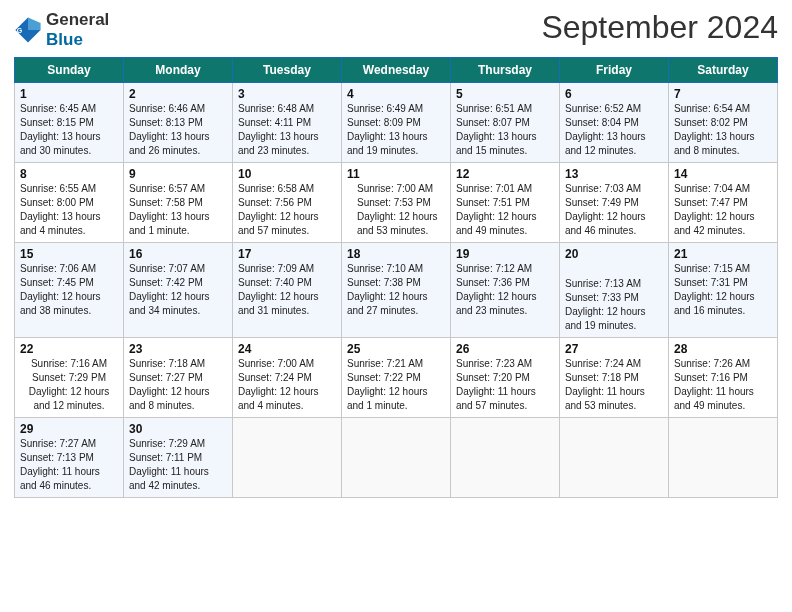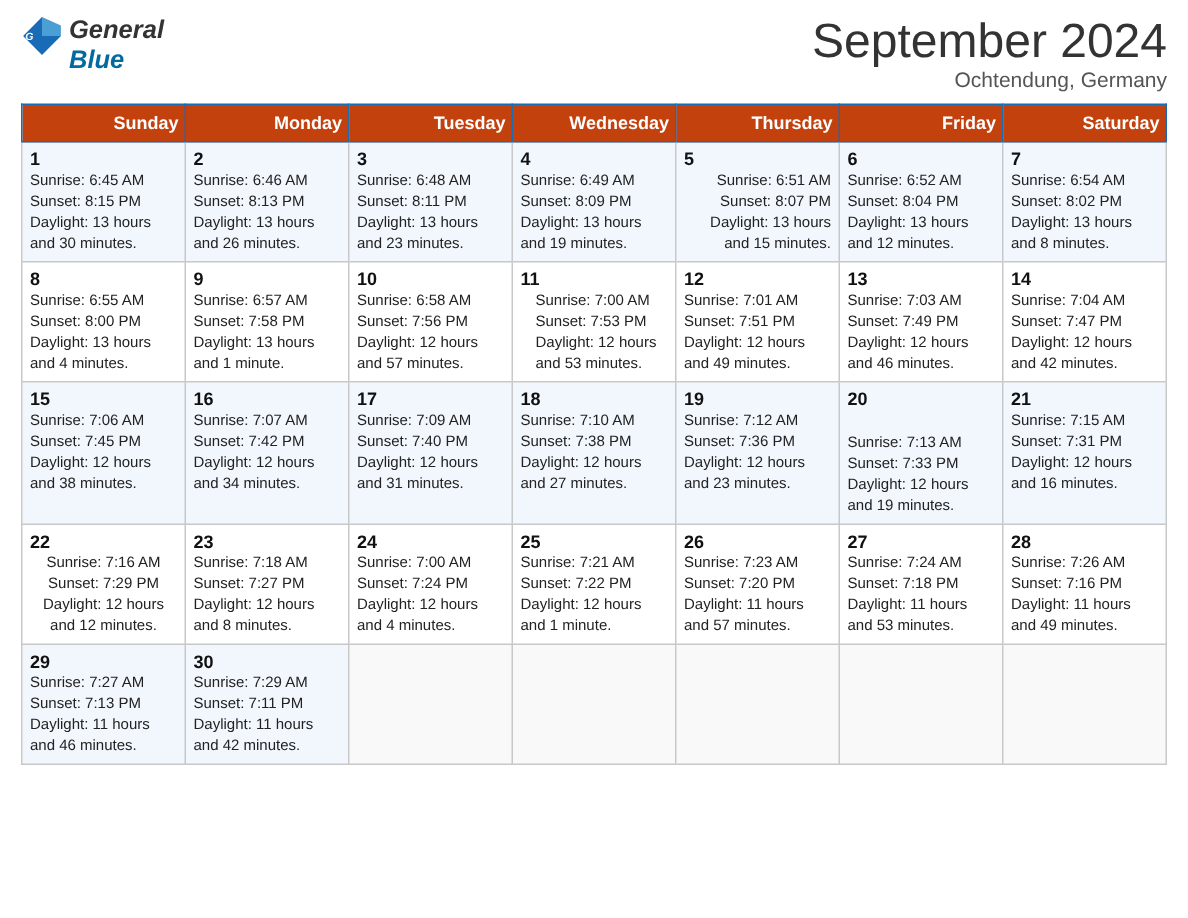--- a/index.html
+++ b/index.html
@@ -15,22 +15,22 @@
       padding: 10px 14px 10px 14px;
     }
     .header {
       display: flex;
       align-items: flex-start;
       justify-content: space-between;
       margin-bottom: 8px;
     }
     .logo {
       display: flex;
+      align-items: center;
       gap: 4px;
-      font-style: italic;
     }
     .logo-icon {
       width: 28px;
       height: 28px;
     }
     .title-section {
       text-align: right;
     }
     .month-title {
       font-size: 32px;
@@ -42,27 +42,27 @@
     .location {
       font-size: 14px;
       color: #555;
     }
     table {
       width: 100%;
       border-collapse: collapse;
       font-size: 10.5px;
     }
     thead tr th {
-      background-color: #c2410c;
+      background-color: #0f766e;
       color: #fff;
       padding: 5px 4px;
       font-size: 12px;
       font-weight: bold;
       border: 1px solid #1a6bb5;
-      text-align: right;
+      text-align: center;
     }
     tbody tr td {
       border: 1px solid #c8c8c8;
       vertical-align: top;
       padding: 4px 5px;
       width: calc(100% / 7);
       background: #fff;
       min-height: 80px;
       height: 80px;
     }
@@ -101,21 +101,20 @@
       </svg>
       <div>
         <div style="font-size:17px; font-weight:bold; line-height:1.15;">
           <span style="color:#333;">General</span><br>
           <span style="color:#0369a1;">Blue</span>
         </div>
       </div>
     </div>
     <div class="title-section">
       <div class="month-title">September 2024</div>
-      <div class="location">Ochtendung, Germany</div>
     </div>
   </div>
 
   <table>
     <thead>
       <tr>
       <th>Sunday</th>
           <th>Monday</th>
           <th>Tuesday</th>
           <th>Wednesday</th>
@@ -136,34 +135,34 @@
           <td>
             <span class="day-num">2</span>
             <div class="day-detail" style="white-space: pre-line;">Sunrise: 6:46 AM
 Sunset: 8:13 PM
 Daylight: 13 hours
 and 26 minutes.</div>
           </td>
           <td>
             <span class="day-num">3</span>
             <div class="day-detail" style="white-space: pre-line;">Sunrise: 6:48 AM
-Sunset: 8:11 PM
+Sunset: 4:11 PM
 Daylight: 13 hours
 and 23 minutes.</div>
           </td>
           <td>
             <span class="day-num">4</span>
             <div class="day-detail" style="white-space: pre-line;">Sunrise: 6:49 AM
 Sunset: 8:09 PM
 Daylight: 13 hours
 and 19 minutes.</div>
           </td>
           <td>
             <span class="day-num">5</span>
-            <div class="day-detail" style="white-space: pre-line; text-align: right;">Sunrise: 6:51 AM
+            <div class="day-detail" style="white-space: pre-line;">Sunrise: 6:51 AM
 Sunset: 8:07 PM
 Daylight: 13 hours
 and 15 minutes.</div>
           </td>
           <td>
             <span class="day-num">6</span>
             <div class="day-detail" style="white-space: pre-line;">Sunrise: 6:52 AM
 Sunset: 8:04 PM
 Daylight: 13 hours
 and 12 minutes.</div>

